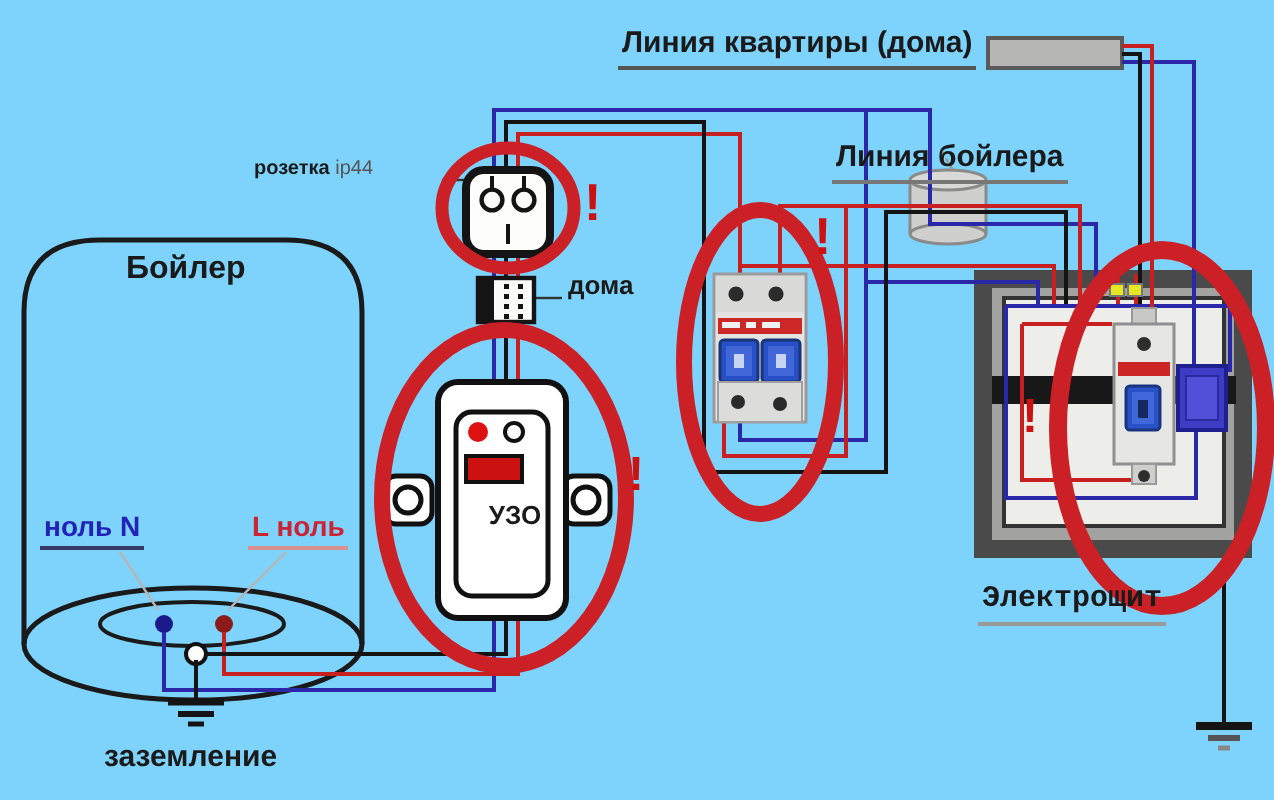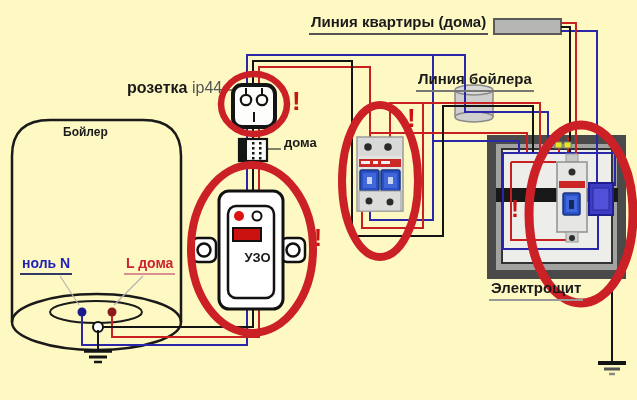--- a/index.html
+++ b/index.html
@@ -1,33 +1,33 @@
 <!DOCTYPE html>
 <html><head>
 <meta charset="utf-8">
 <style>
   html,body{margin:0;padding:0;background:#fff;}
-  .stage{position:relative;width:637px;height:400px;background:#fef9c3;overflow:hidden;
+  .stage{position:relative;width:637px;height:400px;background:#7dd3fc;overflow:hidden;
          font-family:"Liberation Sans",sans-serif;}
   svg{position:absolute;left:0;top:0;}
   .lbl{position:absolute;font-weight:bold;color:#1a1a1a;white-space:nowrap;line-height:1.1;}
   .u{border-bottom:2px solid #555;padding:0 2px 2px 2px;display:inline-block;}
   .apartment{left:309px;top:14px;font-size:15px;}
   .boilerline{left:416px;top:54px;font-size:15px;}
   .boilerline .u{border-bottom-color:#777;margin-top:17px;}
-  .socketlbl{left:127px;top:79px;font-size:16px;}
+  .socketlbl{left:127px;top:79px;font-size:10px;}
   .socketlbl .rating{font-weight:normal;color:#555;}
   .pluglbl{left:284px;top:136px;font-size:13px;}
-  .boilerlbl{left:63px;top:126px;font-size:12px;}
+  .boilerlbl{left:63px;top:126px;font-size:16px;}
   .neutral{left:20px;top:256px;font-size:14px;color:#2222bb;text-align:center;}
   .neutral .u{border-bottom-color:#333a66;}
   .phase{left:124px;top:256px;font-size:14px;color:#cc2233;}
   .phase .u{border-bottom-color:#d89090;}
   .rcdlbl{left:227px;top:251px;width:61px;text-align:center;font-size:13px;}
-  .panellbl{left:489px;top:280px;font-size:15px;}
+  .panellbl{left:489px;top:292px;font-size:15px;font-family:Liberation Mono, monospace;}
   .panellbl .u{border-bottom-color:#999;}
   .groundlbl{left:52px;top:371px;font-size:15px;}
   .warn{position:absolute;color:#cc1111;font-weight:bold;font-size:26px;line-height:1;}
 </style>
 </head>
 <body>
 
 <div class="stage">
 
 <svg width="637" height="400" viewBox="0 0 637 400">
@@ -188,25 +188,26 @@
   <div class="lbl boilerline"><span class="u">Линия бойлера</span></div>
 
   <div class="lbl socketlbl"><span>розетка</span>&nbsp;<span class="rating">ip44</span></div>
 
   <div class="lbl pluglbl"><span>дома</span></div>
 
   <div class="lbl boilerlbl"><span>Бойлер</span></div>
 
   <div class="lbl neutral"><span class="u">ноль N</span></div>
 
-  <div class="lbl phase"><span class="u">L дома</span></div>
+  <div class="lbl phase"><span class="u">L ноль</span></div>
 
   <div class="lbl rcdlbl"><span>УЗО</span></div>
 
   <div class="lbl panellbl"><span class="u">Электрощит</span></div>
 
+  <div class="lbl groundlbl"><span>заземление</span></div>
 
   <div class="warn" style="left:292px;top:88px;">!</div>
   <div class="warn" style="left:314px;top:226px;font-size:24px;">!</div>
   <div class="warn" style="left:407px;top:105px;">!</div>
   <div class="warn" style="left:511px;top:197px;font-size:24px;">!</div>
 
 </div>
 
 </body></html>

